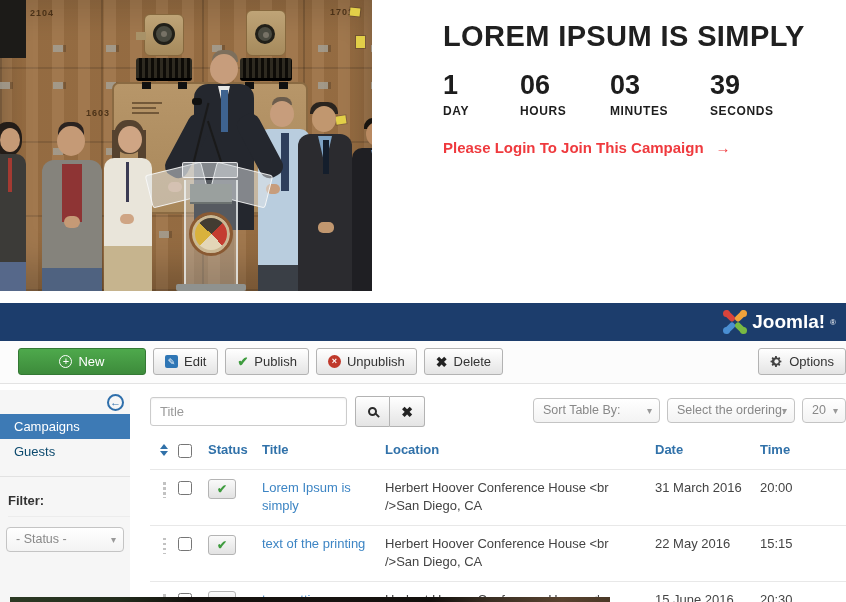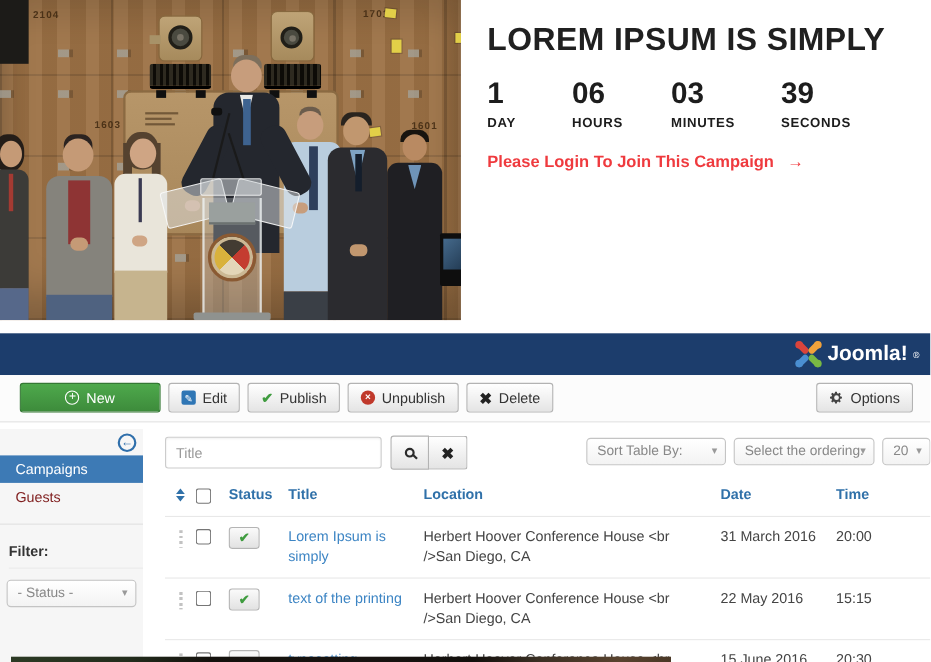--- a/index.html
+++ b/index.html
@@ -2,21 +2,21 @@
 <html><head>
 <meta charset="utf-8">
 <style>
   * { box-sizing: border-box; margin: 0; padding: 0; }
   html,body { background:#fff; }
   body { font-family:"Liberation Sans", sans-serif; }
   #screen { position:relative; width:846px; height:602px; background:#fff; overflow:hidden; }
   .abs { position:absolute; }
 
   
-  .photo { position:absolute; left:0; top:0; width:419px; height:291px; overflow:hidden;
+  .photo { position:absolute; left:0; top:0; width:372px; height:291px; overflow:hidden;
     background-color:#9c7145;
     background-image:
       repeating-linear-gradient(90deg, rgba(255,255,255,.05) 0 12px, rgba(0,0,0,.05) 12px 26px),
       repeating-linear-gradient(90deg, rgba(0,0,0,.16) 0 2px, transparent 2px 101px),
       repeating-linear-gradient(0deg, rgba(0,0,0,.12) 0 2px, transparent 2px 74px);
     box-shadow: inset 0 -24px 34px rgba(0,0,0,.20), inset 0 18px 26px rgba(0,0,0,.10);
   }
   .latchrow { position:absolute; height:7px; left:0; right:0;
     background: repeating-linear-gradient(90deg, #a3a39b 0 10px, rgba(0,0,0,.25) 10px 13px, transparent 13px 53px); opacity:.75; }
   .stencil { position:absolute; font-size:9px; font-weight:bold; letter-spacing:1px; color:rgba(62,40,16,.85); }
@@ -66,32 +66,32 @@
   .jicon .e { background:#d9443c; left:0; top:0; }
   .jicon .f { background:#f0a23b; right:0; top:0; }
   .jicon .g { background:#79b943; right:0; bottom:0; }
   .jicon .h { background:#4a8fd2; left:0; bottom:0; }
 
   .toolbar { position:absolute; left:0; top:341px; width:846px; height:43px; background:#fcfcfc; border-bottom:1px solid #e3e3e3; }
   .btn { display:inline-flex; align-items:center; gap:6px; height:27px; padding:0 11px; border:1px solid #b3b3b3; border-radius:3px;
     background:linear-gradient(#ffffff,#e4e4e4); color:#333; font-size:13px; cursor:pointer; }
   .tb-left { position:absolute; left:18px; top:7px; display:flex; gap:7px; }
   .btn-new { width:128px; justify-content:center; background:linear-gradient(#4ea94c,#3d8b3b); border-color:#347834; color:#fff; }
-  .btn-options { position:absolute; right:16px; top:7px;align-items:center; }
+  .btn-options { position:absolute; right:0; top:7px;align-items:center; }
   .plus-circle { display:inline-flex; width:13px; height:13px; border:1px solid #fff; border-radius:50%; color:#fff; font-size:11px; line-height:11px; align-items:center; justify-content:center; }
   .edit-sq { display:inline-flex; width:13px; height:13px; background:#2f76b5; border-radius:2px; color:#fff; font-size:9px; align-items:center; justify-content:center; }
   .check-green { color:#3f9c3f; font-weight:bold; font-size:13px; }
   .unpub-circle { display:inline-flex; width:13px; height:13px; background:#c0392b; border-radius:50%; color:#fff; font-size:9px; font-weight:bold; line-height:13px; align-items:center; justify-content:center; }
   .x-dark { color:#222; font-weight:bold; font-size:14px; }
 
   .sidebar { position:absolute; left:0; top:390px; width:130px; height:212px; background:#f6f6f6; }
   .back-row { position:relative; height:24px; }
   .back-circle { position:absolute; right:6px; top:4px; width:17px; height:17px; border:2px solid #2f6fab; border-radius:50%;
     color:#2f6fab; font-size:11px; line-height:13px; text-align:center; cursor:pointer; font-weight:bold; }
-  .side-item { height:25px; line-height:25px; padding-left:14px; font-size:13px; color:#7f1d1d; cursor:pointer; }
+  .side-item { height:25px; line-height:25px; padding-left:14px; font-size:13px; color:#0c4a6e; cursor:pointer; }
   .side-item.active { background:#3d7ab5; color:#fff; }
   .side-divider { margin-top:12px; border-top:1px solid #e2e2e2; }
   .filter-label { margin:16px 0 0 8px; padding-bottom:8px; font-size:13px; font-weight:bold; color:#333; border-bottom:1px solid #ececec; }
   .pseudo-select { position:relative; height:25px; background:linear-gradient(#fff,#f3f3f3); border:1px solid #c4c4c4; border-radius:4px;
     font-size:12.5px; color:#888; line-height:23px; padding:0 18px 0 9px; cursor:pointer; white-space:nowrap; overflow:hidden; }
   .pseudo-select .chev { position:absolute; right:7px; top:0; line-height:23px; color:#999; font-size:10px; }
   .status-select { margin:10px 6px 0 6px; }
 
   .content { position:absolute; left:150px; top:392px; width:696px; }
   .filter-bar { position:relative; height:44px; }

